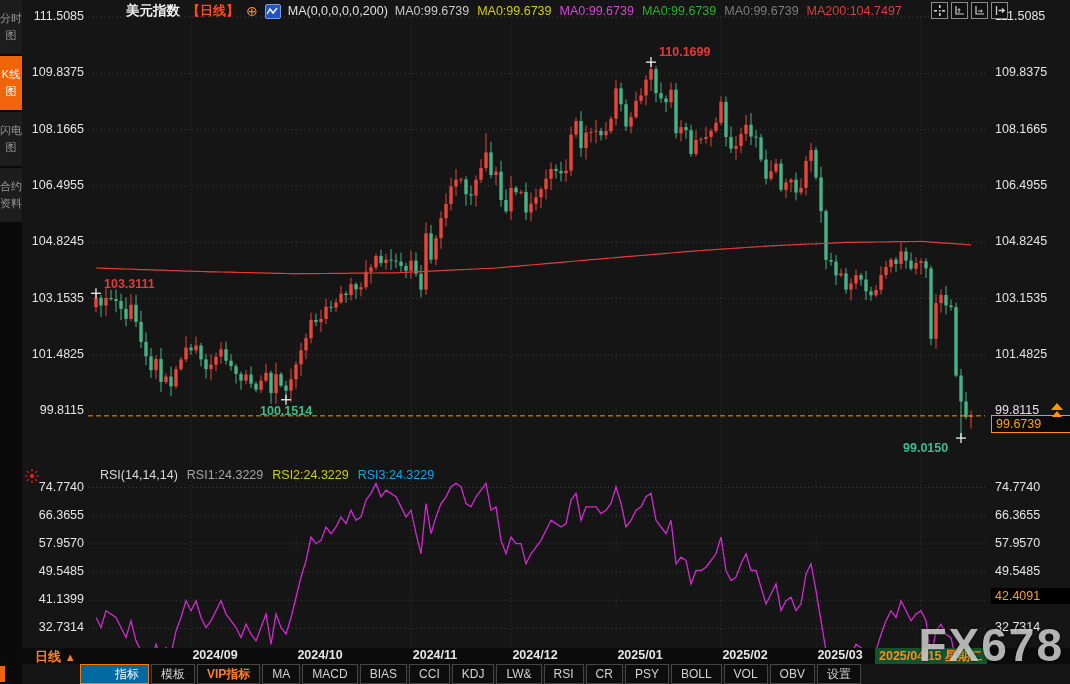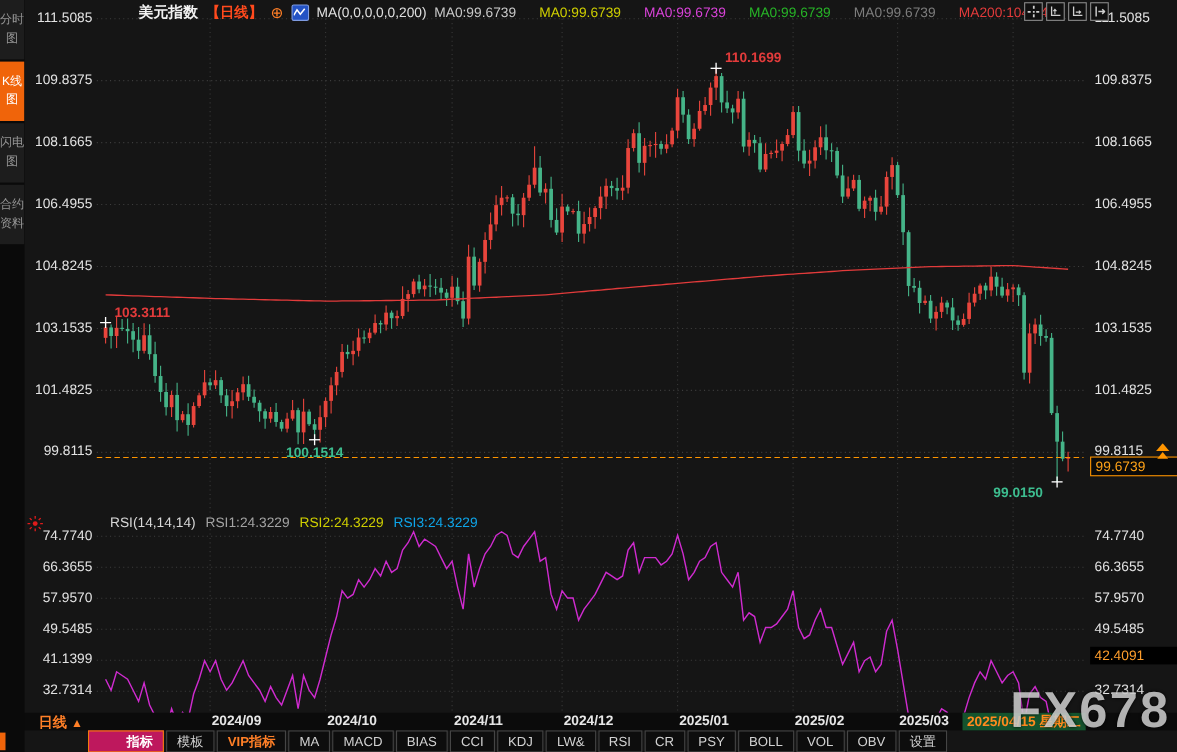--- a/index.html
+++ b/index.html
@@ -39,21 +39,21 @@
   
   #xaxis-row{position:absolute;left:0;top:648px;width:1048px;height:16px;background:#0b0b0b;z-index:3;}
   #period-select{position:absolute;left:13px;top:0;color:#ff7f27;font-weight:bold;font-size:13px;cursor:pointer;}
   .month-label{position:absolute;top:0;color:#e6e6e6;font-weight:bold;font-size:12.5px;transform:translateX(-50%);margin-left:24px;}
   #date-box{position:absolute;left:853px;top:0;background:#14532d;color:#ff8a1e;font-weight:bold;
             font-size:12.5px;padding:0 4px;height:16px;line-height:16px;}
   
   #toolbar{position:absolute;left:58px;top:664px;height:20px;display:flex;gap:2px;z-index:3;}
   .tb-btn{height:16px;line-height:16px;padding:1px 9px;font-size:12px;color:#d2d2d2;background:#0d0d0d;
           border:1px solid #454545;cursor:pointer;white-space:nowrap;}
-  .tb-btn.primary{background:#be185d;color:#fff;border-color:#f57a0d;font-weight:bold;padding-left:34px;}
+  .tb-btn.primary{background:#0369a1;color:#fff;border-color:#f57a0d;font-weight:normal;padding-left:34px;}
   .tb-btn.vip{color:#ff7f27;font-weight:bold;}
   #toolbar-accent{position:absolute;left:0;top:666px;width:5px;height:16px;background:#f0640a;z-index:7;}
   #watermark{position:absolute;right:6px;top:618px;font-size:46px;font-weight:bold;color:#c9c9c9;
              opacity:.88;z-index:5;letter-spacing:2px;text-shadow:0 0 3px #000;}
   #up-arrows{position:absolute;left:1028px;top:403px;z-index:3;}
 </style>
 </head>
 <body>
 
 <div id="sidebar">
@@ -475,21 +475,21 @@
   <div id="price-header">
     <span id="symbol-title">美元指数</span>
     <span id="period-tag">【日线】</span>
     <span id="add-icon">⊕</span>
     <span id="chart-type-icon">
       <svg width="11" height="9" viewBox="0 0 11 9">
           <polyline points="0,7 3,2 6,6 10,1" fill="none" stroke="#fff" stroke-width="1.4"></polyline>
         </svg>
     </span>
     <span class="ma-item" style="color:#e0e0e0">MA(0,0,0,0,0,200)</span>
-    <span id="ma-legend" style="display:flex;gap:21px">
+    <span id="ma-legend" style="display:flex;gap:8px">
         <span class="ma-item" style="color: rgb(201, 201, 201);">MA0:99.6739</span>
         <span class="ma-item" style="color: rgb(207, 207, 0);">MA0:99.6739</span>
         <span class="ma-item" style="color: rgb(217, 67, 217);">MA0:99.6739</span>
         <span class="ma-item" style="color: rgb(39, 180, 39);">MA0:99.6739</span>
         <span class="ma-item" style="color: rgb(125, 125, 125);">MA0:99.6739</span>
         <span class="ma-item" style="color: rgb(226, 59, 59);">MA200:104.7497</span>
       </span>
   </div>
 
   <div id="top-buttons">

